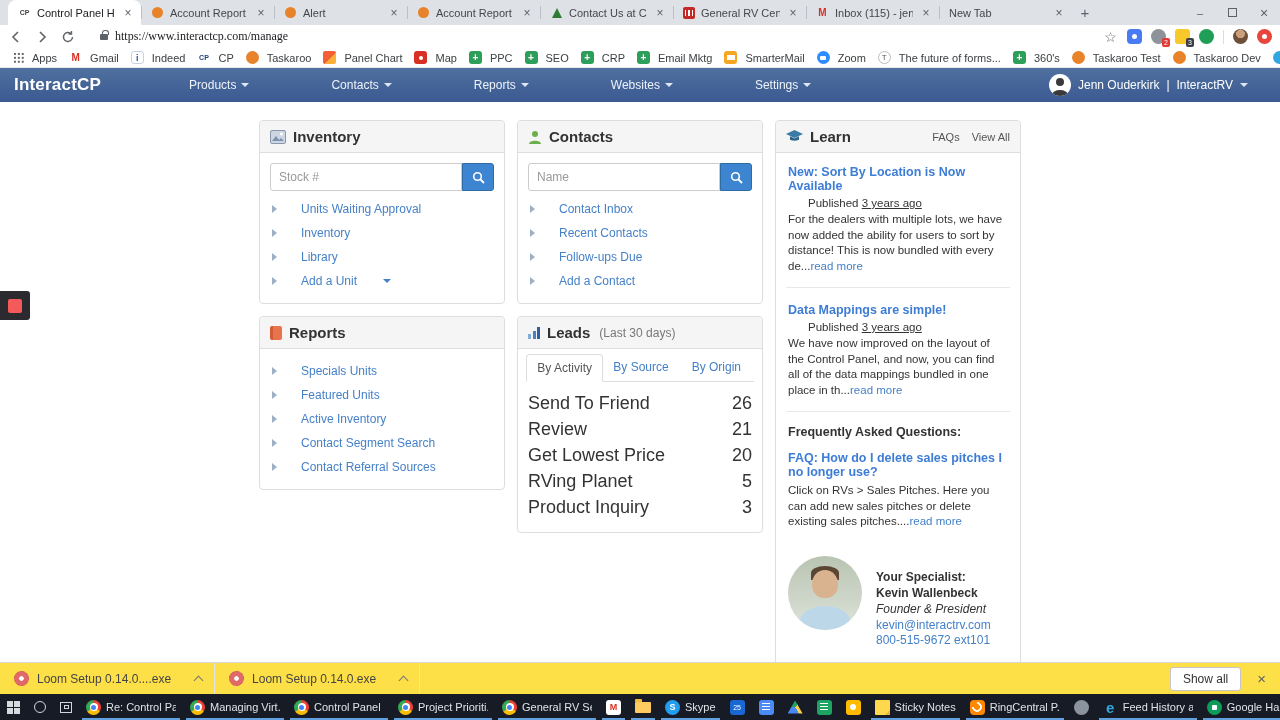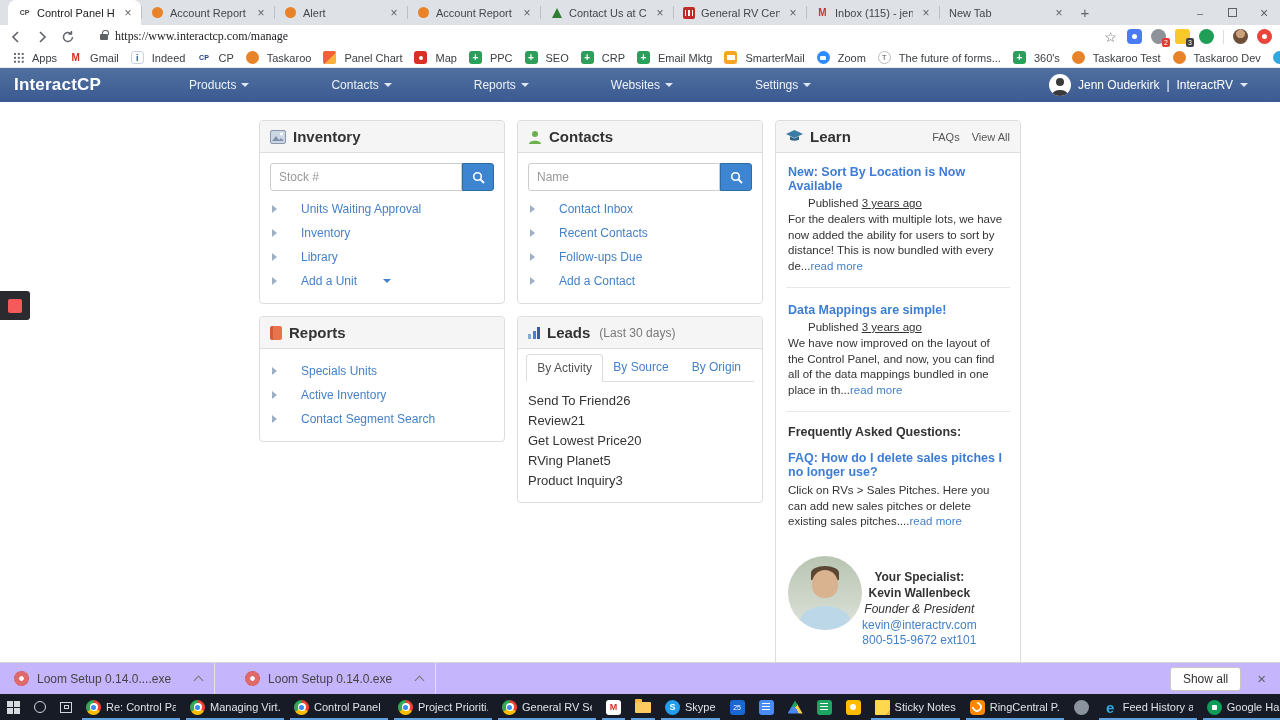--- a/index.html
+++ b/index.html
@@ -104,49 +104,49 @@
   .ph-sub { font-weight:normal; font-size:12px; color:#777; margin-left:2px; }
   .bars { display:flex; align-items:flex-end; gap:1.5px; height:12px; }
   .bars span { width:3px; background:#4a7fc1; display:block; }
   .bars .b1 { height:5px; background:#85add9; } .bars .b2 { height:8px; } .bars .b3 { height:12px; background:#2f5f9e; }
   .book-ico { width:12px; height:14px; background:#e8734d; border-radius:2px; border-left:3px solid #d15c37; }
 
   .leadtabs { display:flex; border-bottom:1px solid #ddd; margin:4px 8px 0 8px; font-size:12px; }
   .leadtab { flex:1; text-align:center; padding:6px 0; color:#4581c8; position:relative; top:1px; cursor:pointer; }
   .leadtab.active { background:#fff; border:1px solid #ddd; border-bottom:1px solid #fff; border-radius:4px 4px 0 0; color:#555; }
   .leadrows { padding:8px 10px 12px 10px; }
-  .leadrow { display:flex; justify-content:flex-start; font-size:13px; color:#333; padding:2.5px 0; }
+  .leadrow { display:flex; justify-content:space-between; font-size:18px; color:#333; padding:2.5px 0; }
 
   .learn-hdr-links { margin-left:auto; display:flex; gap:12px; font-size:11px; font-weight:normal; color:#555; }
   .article { padding:2px 2px 0 2px; }
   .article-title { font-size:12.5px; font-weight:bold; color:#3d7dd6; margin-bottom:4px; cursor:pointer; }
   .published { font-size:11.5px; color:#333; margin-bottom:3px;padding-left:20px; }
   .published .age { text-decoration:underline; }
   .excerpt { font-size:11.5px; color:#333; line-height:1.35; }
   .hr-light { border:none; border-top:1px solid #e8e8e8; margin:13px 0; }
   .faq-heading { font-size:12.5px; font-weight:bold; color:#333; margin:2px 2px 10px 2px; }
-  .specialist { display:flex; gap:0; margin:26px 2px 14px 2px;text-align:center; }
+  .specialist { display:flex; gap:14px; margin:26px 2px 14px 2px; }
   .photo { width:74px; height:74px; border-radius:50%; background:linear-gradient(#b9c4b2,#dde3da); position:relative; overflow:hidden; flex:0 0 auto; }
   .photo .head { position:absolute; top:14px; left:24px; width:26px; height:28px; background:#d9b38f; border-radius:50% 50% 45% 45%; }
   .photo .hair { position:absolute; top:10px; left:23px; width:28px; height:14px; background:#5a4632; border-radius:50% 50% 0 0; }
   .photo .shirt { position:absolute; bottom:-6px; left:12px; width:50px; height:30px; background:#bcd8e8; border-radius:50% 50% 0 0; }
   .spec-text { font-size:12px; line-height:1.33; padding-top:14px; }
   .spec-text .b { font-weight:bold; color:#333; }
   .spec-text .i { font-style:italic; color:#333; }
 
   .footer-hr { border:none; border-top:1px solid #ddd; width:762px; margin:28px auto 0 auto; }
   .footer-row { width:762px; margin:12px auto 0 auto; display:flex; justify-content:space-between; align-items:center; font-size:11px; color:#888; }
   .help-ico { width:13px; height:13px; border-radius:50%; background:#4a4a4a; color:#fff; font-size:9px; font-weight:bold; display:flex; align-items:center; justify-content:center; }
   .help-ico::before { content:"?"; }
 
   .rec-widget { position:fixed; left:0; top:291px; width:30px; height:29px; background:#2b2b2f; border-radius:0 3px 3px 0; display:flex; align-items:center; justify-content:center; z-index:50; }
   .rec-widget span { width:14px; height:14px; background:#f55a5a; border-radius:2px; }
 
   
-  .dlbar { position:fixed; left:0; bottom:26px; width:1280px; height:32px; background:#c4b5fd; border-top:1px solid #d7d7d7; display:flex; align-items:center; z-index:40;gap:16px; }
+  .dlbar { position:fixed; left:0; bottom:26px; width:1280px; height:32px; background:#fde047; border-top:1px solid #d7d7d7; display:flex; align-items:center; z-index:40; }
   .dlchip { display:flex; align-items:center; gap:8px; height:100%; padding:0 12px 0 14px; border-right:1px solid #e3e3e3; font-size:12px; color:#444; }
   .dl-ico { width:15px; height:15px; border-radius:50%; background:radial-gradient(circle,#fff 0 2px,#e06a6a 2.5px 100%); border:1px dashed #d15555; }
   .chev-up { width:7px; height:7px; border-top:1.6px solid #777; border-right:1.6px solid #777; transform:rotate(-45deg); margin-left:16px; margin-top:3px; }
   .dl-right { margin-left:auto; display:flex; align-items:center; gap:16px; padding-right:14px; }
   .showall { border:1px solid #c6c6c6; border-radius:3px; background:#fff; font-size:12px; color:#333; padding:4px 12px; font-family:"Liberation Sans",sans-serif; }
   .dl-close { color:#5f6368; font-size:15px; }
   .dl-close::before { content:"×"; }
 
   
   .taskbar { position:fixed; left:0; bottom:0; width:1280px; height:26px; background:#171b26; display:flex; align-items:stretch; z-index:60; }
@@ -434,25 +434,33 @@
           <span class="book-ico"></span>
           <span>Reports</span>
         </div>
         <div class="panel-body">
           <div class="linkrow">
               <span class="caret-r"></span>
               <span class="blue">Specials Units</span>
             </div>
           <div class="linkrow">
               <span class="caret-r"></span>
+              <span class="blue">Featured Units</span>
+            </div>
+          <div class="linkrow">
+              <span class="caret-r"></span>
               <span class="blue">Active Inventory</span>
             </div>
           <div class="linkrow">
               <span class="caret-r"></span>
               <span class="blue">Contact Segment Search</span>
+            </div>
+          <div class="linkrow">
+              <span class="caret-r"></span>
+              <span class="blue">Contact Referral Sources</span>
             </div>
         </div>
       </div>
     </div>
 
     <div class="col">
       <div class="panel">
         <div class="panel-hdr">
           <svg width="14" height="14" viewBox="0 0 14 14">
               <circle cx="7" cy="4" r="3" fill="#6ab04c"></circle>

